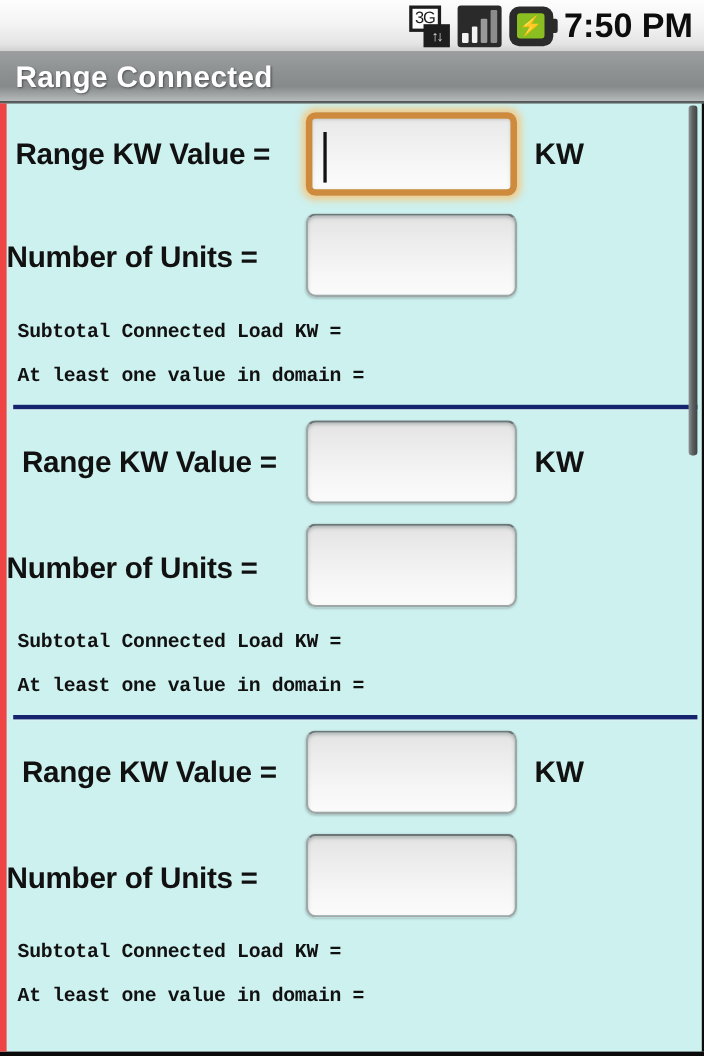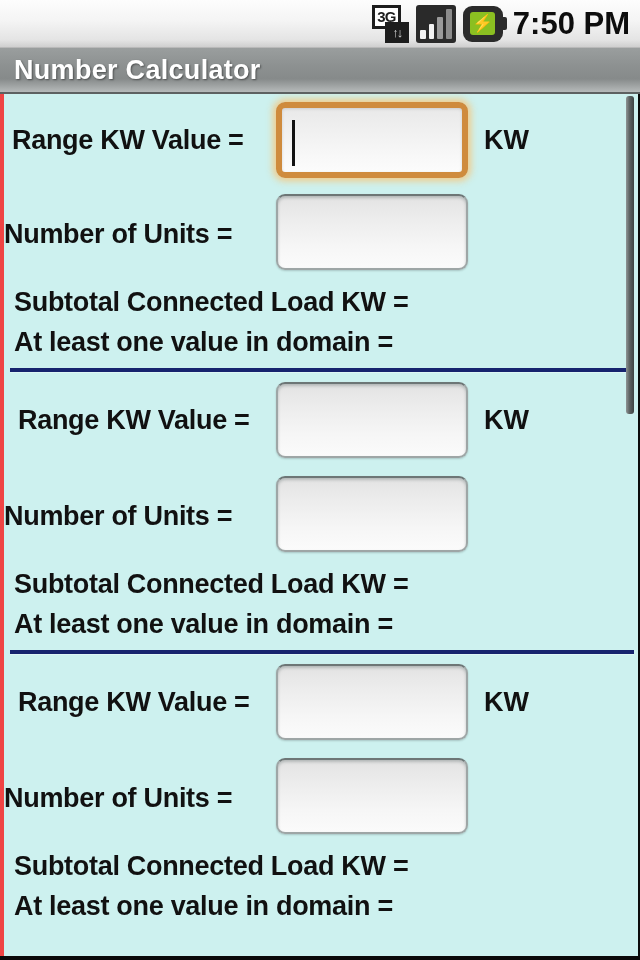--- a/index.html
+++ b/index.html
@@ -29,21 +29,21 @@
 
   .ic-3g {
     position:relative; width:37px; height:38px;
   }
   .ic-3g .label3g {
     position:absolute; left:0; top:0;
     width:29px; height:24px;
     background:#ffffff;
     border:3px solid #1d1d1d;
     color:#1d1d1d;
-    font-size:15px; font-weight:bold;
+    font-size:15px; font-weight:normal;
     line-height:18px; text-align:center;
     font-family:"Liberation Sans", sans-serif;
     letter-spacing:-1px;
   }
   .ic-3g .arrows {
     position:absolute; right:0; bottom:0;
     width:24px; height:21px;
     background:#1d1d1d;
     color:#d8d8d8;
     font-size:13px; line-height:21px; text-align:center;
@@ -104,21 +104,21 @@
     text-shadow:1px 1px 2px rgba(0,0,0,0.45);
     font-family:"Liberation Sans", sans-serif;
   }
 
   
   .content {
     position:relative;
     height:862px;
     background:#cdf1ef;
     overflow:hidden;
-    border-left:4px solid #ef4444;
+    border-left:6px solid #ef4444;
     border-right:2px solid #0b0b0b;
   }
   .inner { position:relative; padding:0; }
 
   .section { position:relative; }
 
   .row {
     position:relative;
     display:flex;
     align-items:center;
@@ -153,28 +153,28 @@
     background:linear-gradient(to bottom,#e9e9e9 0%,#f0f0f0 35%,#f8f8f8 75%,#fcfcfc 100%);
   }
   .caret {
     position:absolute;
     left:10px; top:12px;
     width:3px; height:46px;
     background:#121212;
   }
 
   .textline {
-    font-size:27px;
+    font-size:18px;
     font-weight:bold;
     color:#111111;
     height:40px;
     line-height:40px;
     padding-left:10px;
     white-space:nowrap;
-    font-family:Liberation Sans, sans-serif;
+    font-family:Liberation Mono, monospace;
     letter-spacing:-0.3px;
   }
 
   .divider {
     height:4px;
     background:#16246e;
     margin:6px 0 0 6px;
     margin-right:4px;
     box-shadow:0 1px 0 rgba(255,255,255,0.35);
   }
@@ -221,21 +221,21 @@
 
       <span class="ic-battery">
         <span class="cell">⚡</span>
       </span>
 
     </div>
     <span class="sb-clock">7:50 PM</span>
   </div>
 
   <div class="titlebar">
-    <span class="title">Number Calculator</span>
+    <span class="title">Range Connected</span>
   </div>
 
   <div class="content">
     <div class="inner">
 
       <div class="section">
         <div class="row" style="height:92px;">
           <span class="lbl pad">Range KW Value =</span>
           <span class="field focused" style="top:8px;">
             <span class="caret"></span>

